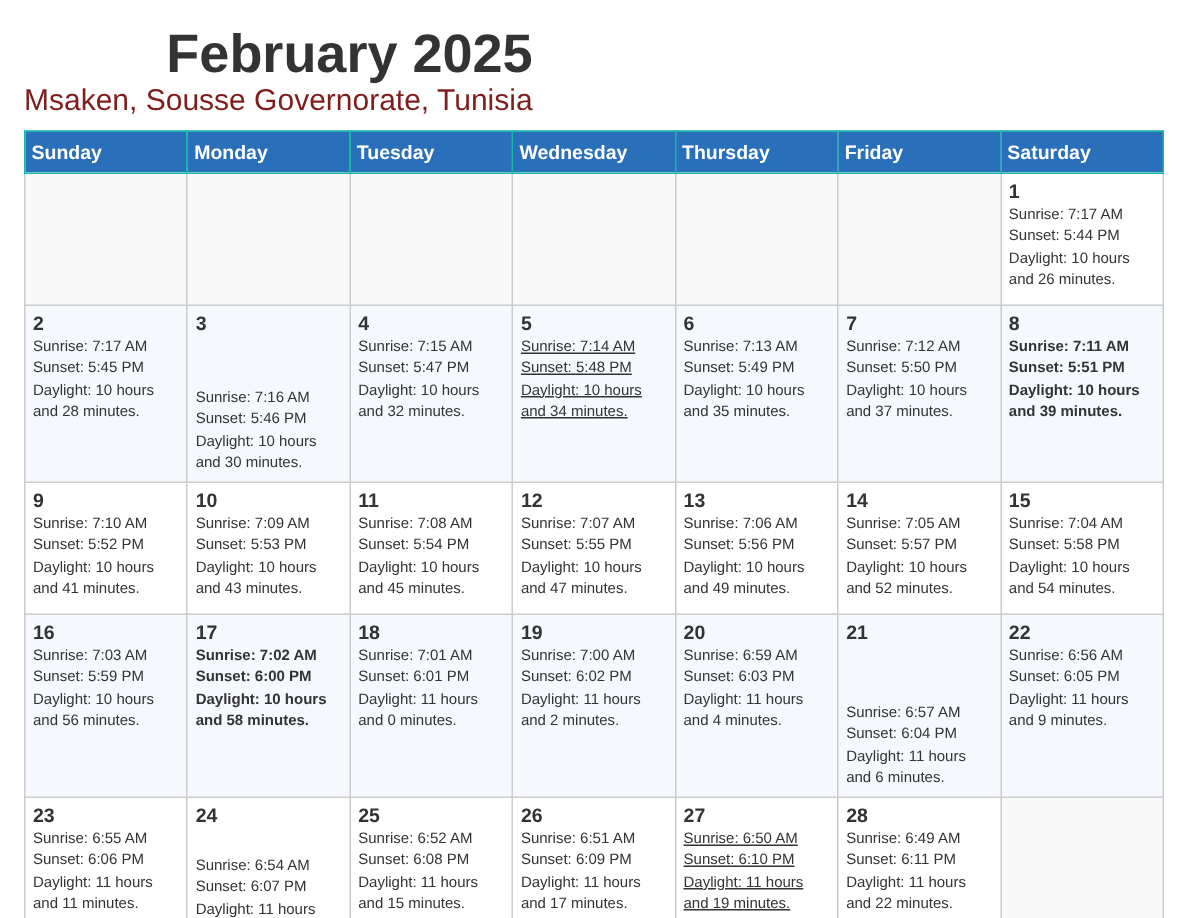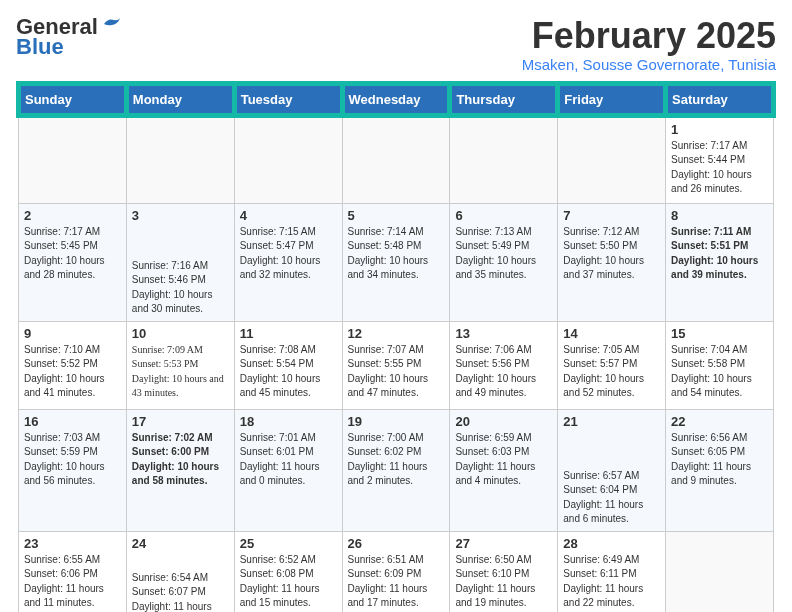--- a/index.html
+++ b/index.html
@@ -24,36 +24,36 @@
     .title-block {
       text-align: right;
     }
     .month-year {
       font-size: 36px;
       font-weight: bold;
       color: #333;
       line-height: 1.1;
     }
     .location {
-      font-size: 15px;
-      color: #3b82f6;
+      font-size: 20px;
+      color: #7f1d1d;
     }
     .calendar {
       width: 100%;
       border-collapse: collapse;
       border: 1px solid #ccc;
     }
     .calendar th {
       background-color: #2a6fba;
       color: #fff;
       font-size: 13px;
       font-weight: bold;
       padding: 6px 4px;
       text-align: left;
-      border: 5px solid #14b8a6;
+      border: 1px solid #14b8a6;
     }
     .calendar td {
       vertical-align: top;
       border: 1px solid #ccc;
       padding: 4px 5px;
       width: 108px;
       min-height: 80px;
       height: 88px;
       font-size: 10.5px;
       color: #333;
@@ -74,29 +74,20 @@
       line-height: 1.45;
     }
     .empty-cell {
       background: #f9f9f9 !important;
     }
   </style>
 </head>
 <body>
 
 <div class="header">
-  <div class="logo">
-    <div style="display:flex; align-items:center;">
-      <span style="font-size:22px; font-weight:bold; color:#333; line-height:1;">General</span>
-      <svg width="22" height="16" viewBox="0 0 22 16" style="margin-left:2px; margin-top:-6px;">
-        <path d="M4,8 Q8,2 14,4 Q18,5 20,2 Q18,8 12,9 Q8,10 4,8Z" fill="#2a6fba"></path>
-      </svg>
-    </div>
-    <span style="font-size:22px; font-weight:bold; color:#2a6fba; line-height:1; margin-top:-2px;">Blue</span>
-  </div>
   <div class="title-block">
     <div class="month-year">February 2025</div>
     <div class="location">Msaken, Sousse Governorate, Tunisia</div>
   </div>
 </div>
 
 <table class="calendar">
   <thead>
     <tr>
     <th>Sunday</th>
@@ -137,21 +128,21 @@
 Daylight: 10 hours and 30 minutes.</div>
         </td>
         <td>
           <span class="day-number">4</span>
           <div class="day-info" style="white-space: pre-line;">Sunrise: 7:15 AM
 Sunset: 5:47 PM
 Daylight: 10 hours and 32 minutes.</div>
         </td>
         <td>
           <span class="day-number">5</span>
-          <div class="day-info" style="white-space: pre-line;">Sunrise: 7:14 AM
+          <div class="day-info" style="white-space: pre-line; text-decoration: underline;">Sunrise: 7:14 AM
 Sunset: 5:48 PM
 Daylight: 10 hours and 34 minutes.</div>
         </td>
         <td>
           <span class="day-number">6</span>
           <div class="day-info" style="white-space: pre-line;">Sunrise: 7:13 AM
 Sunset: 5:49 PM
 Daylight: 10 hours and 35 minutes.</div>
         </td>
         <td>
@@ -169,21 +160,21 @@
       </tr>
       <tr>
         <td>
           <span class="day-number">9</span>
           <div class="day-info" style="white-space: pre-line;">Sunrise: 7:10 AM
 Sunset: 5:52 PM
 Daylight: 10 hours and 41 minutes.</div>
         </td>
         <td>
           <span class="day-number">10</span>
-          <div class="day-info" style="white-space: pre-line; font-family: Liberation Serif, serif;">Sunrise: 7:09 AM
+          <div class="day-info" style="white-space: pre-line;">Sunrise: 7:09 AM
 Sunset: 5:53 PM
 Daylight: 10 hours and 43 minutes.</div>
         </td>
         <td>
           <span class="day-number">11</span>
           <div class="day-info" style="white-space: pre-line;">Sunrise: 7:08 AM
 Sunset: 5:54 PM
 Daylight: 10 hours and 45 minutes.</div>
         </td>
         <td>
@@ -275,21 +266,21 @@
 Daylight: 11 hours and 15 minutes.</div>
         </td>
         <td>
           <span class="day-number">26</span>
           <div class="day-info" style="white-space: pre-line;">Sunrise: 6:51 AM
 Sunset: 6:09 PM
 Daylight: 11 hours and 17 minutes.</div>
         </td>
         <td>
           <span class="day-number">27</span>
-          <div class="day-info" style="white-space: pre-line;">Sunrise: 6:50 AM
+          <div class="day-info" style="white-space: pre-line; text-decoration: underline;">Sunrise: 6:50 AM
 Sunset: 6:10 PM
 Daylight: 11 hours and 19 minutes.</div>
         </td>
         <td>
           <span class="day-number">28</span>
           <div class="day-info" style="white-space: pre-line;">Sunrise: 6:49 AM
 Sunset: 6:11 PM
 Daylight: 11 hours and 22 minutes.</div>
         </td>
         <td class="empty-cell"></td>

